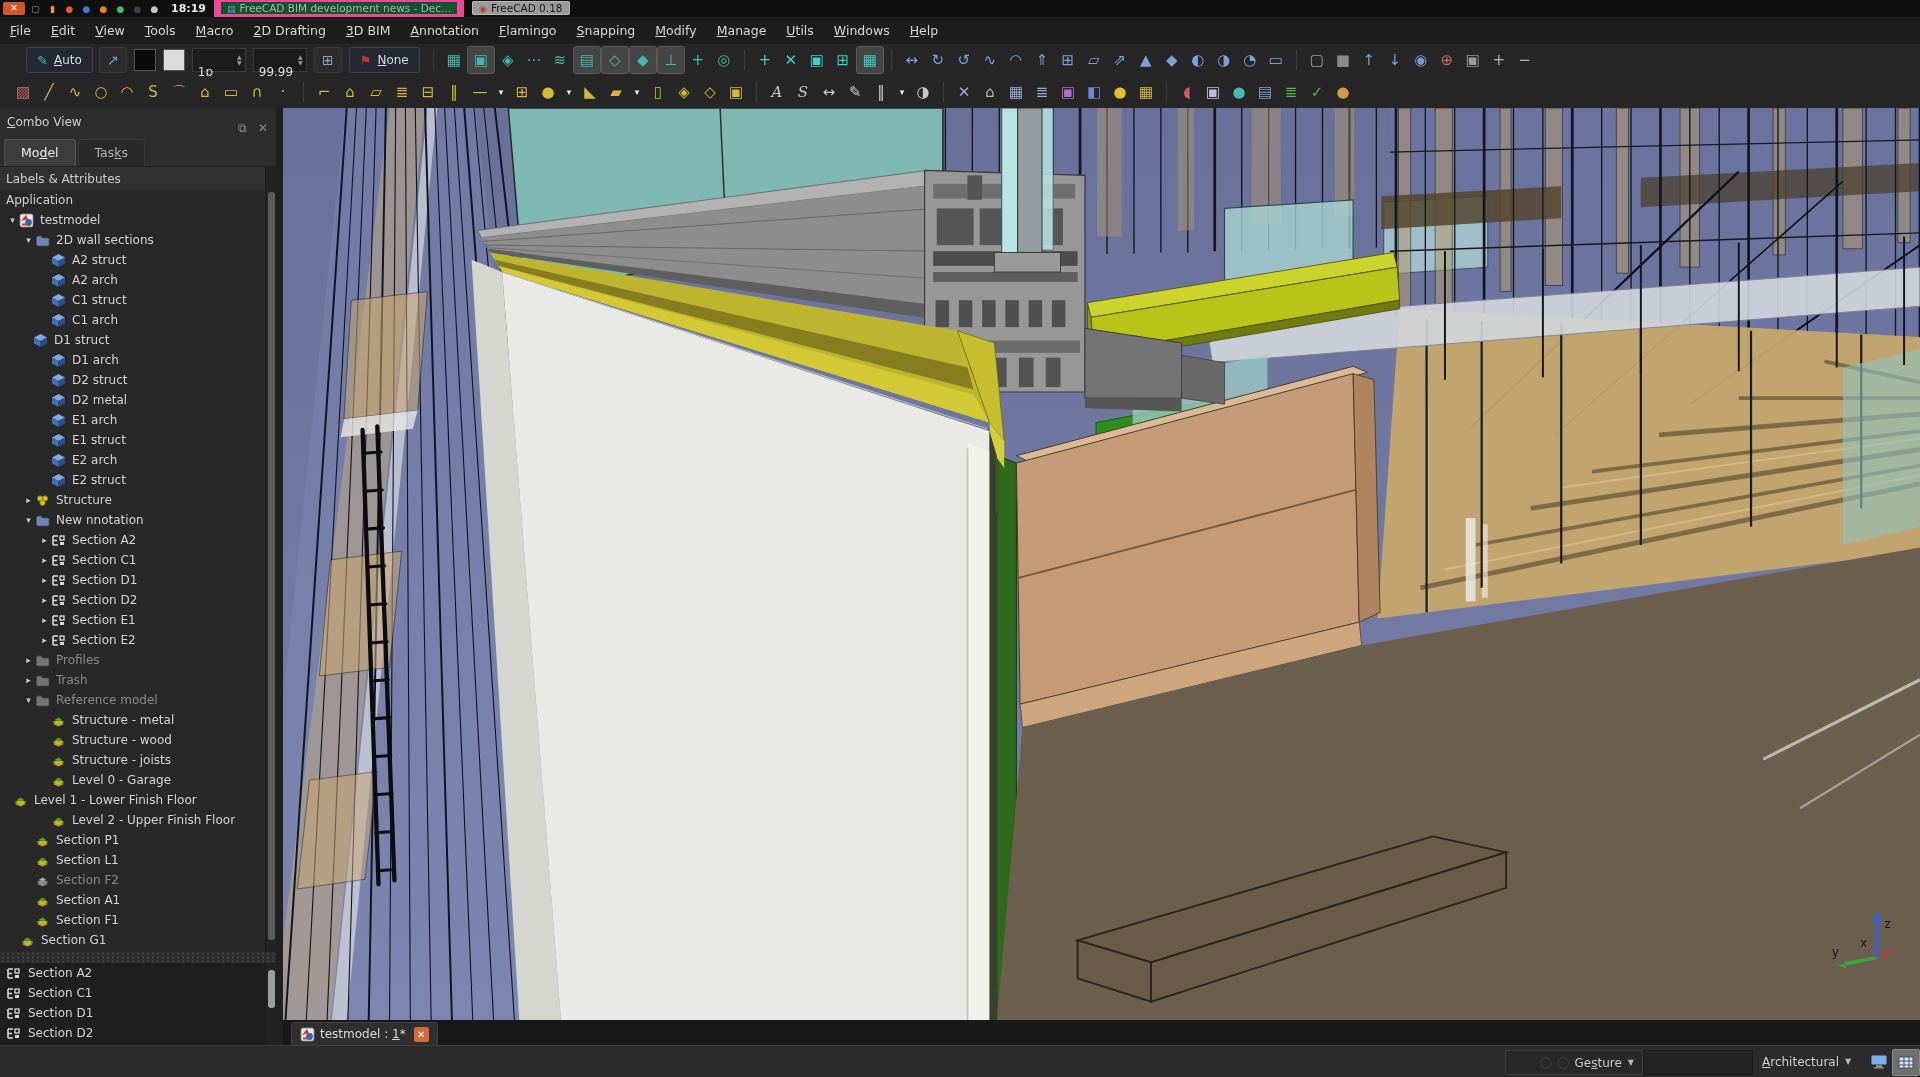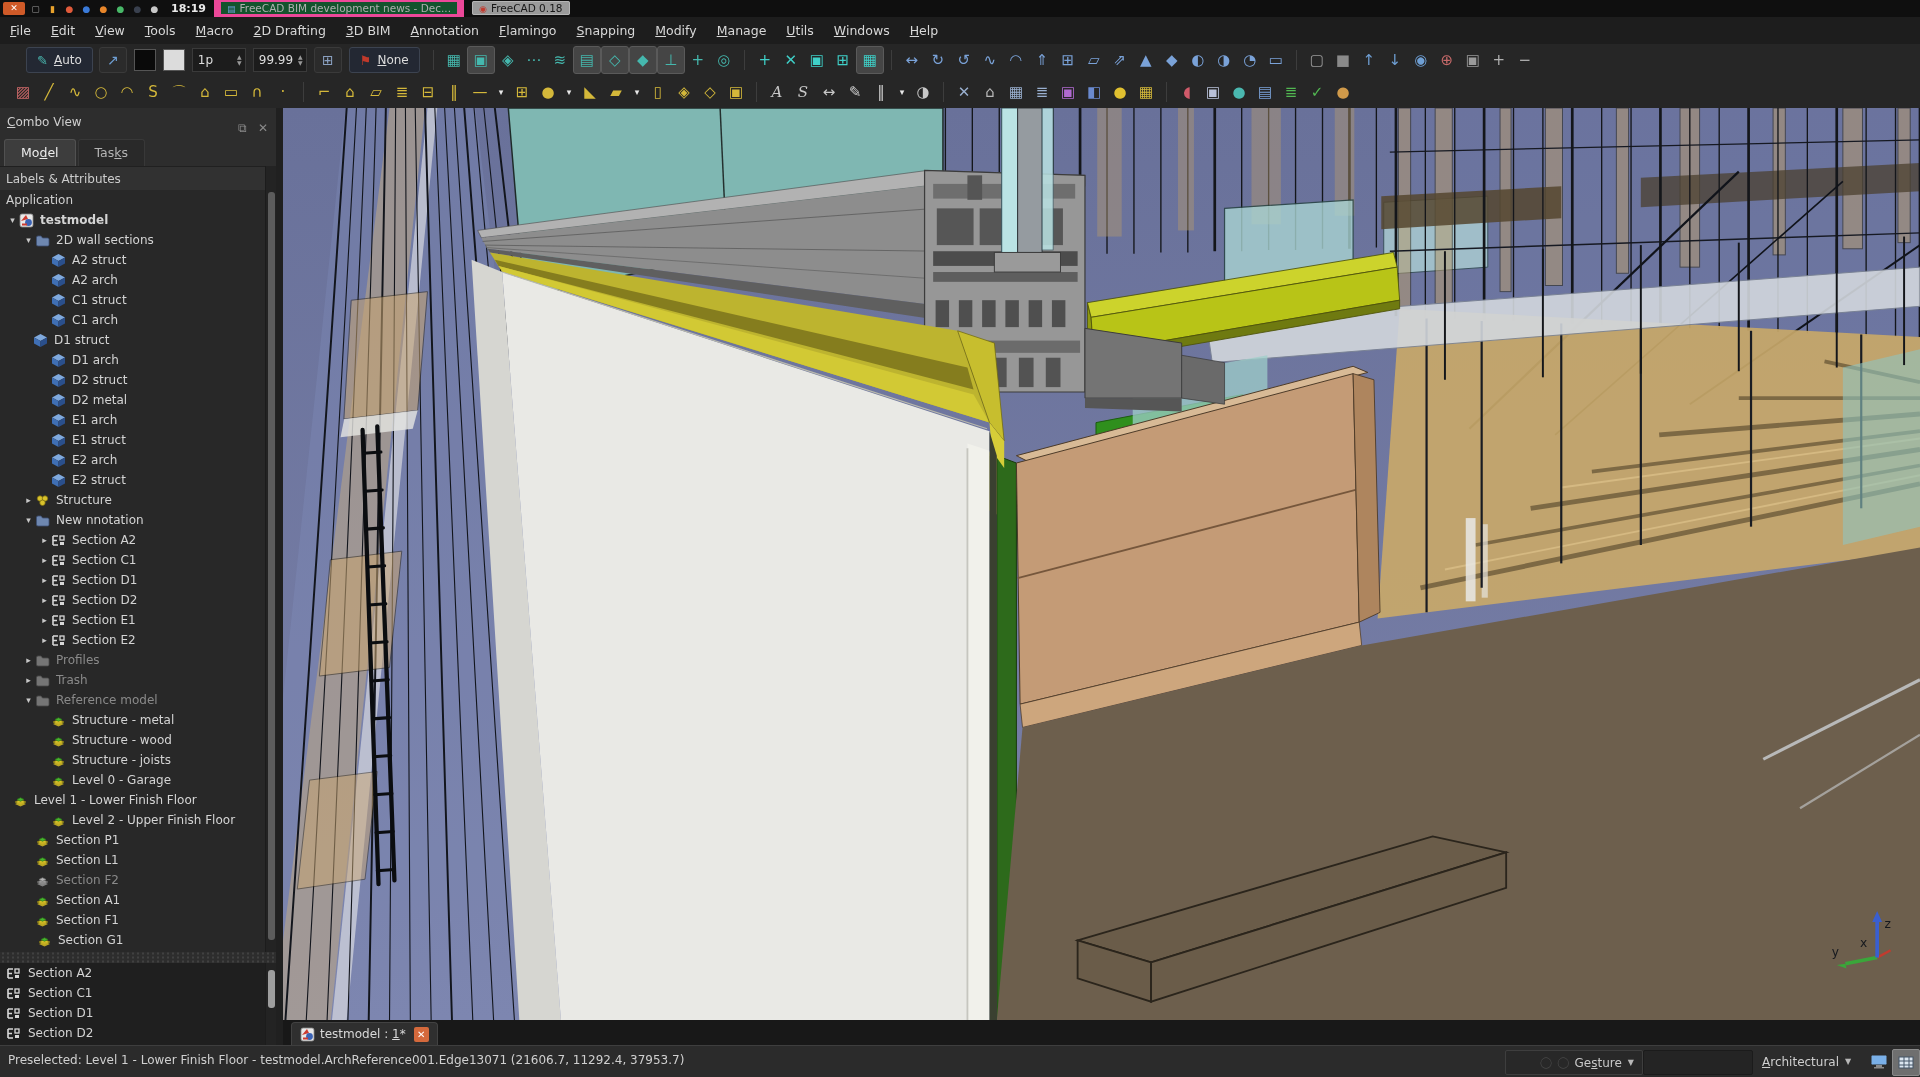--- a/index.html
+++ b/index.html
@@ -36,21 +36,21 @@
   .ticon{width:26px;height:26px;display:flex;align-items:center;justify-content:center;
          font-size:15px;flex:0 0 auto;border-radius:3px;}
   .ticon.active{background:#454545;border:1px solid #5a5a5a;}
   .ticon.small{width:16px;font-size:9px;color:#e8e8e8;}
   .tbtn{height:24px;background:#232833;border:1px solid #3c4350;border-radius:3px;display:flex;
         align-items:center;padding:0 10px;margin-right:6px;color:#dcdcdc;flex:0 0 auto;}
   .tbtn .bicon{margin-right:6px;font-size:13px;}
   .swatch{width:20px;height:20px;border:1px solid #555;margin-right:7px;flex:0 0 auto;}
   .spin{width:52px;height:22px;background:#1c1c1c;border:1px solid #3a3a3a;display:flex;
         margin-right:7px;flex:0 0 auto;}
-  .spin .sval{flex:1;line-height:22px;padding-left:5px;color:#ddd;font-size:12px;}
+  .spin .sval{flex:1;line-height:22px;padding-left:5px;color:#ddd;font-size:12px;margin-top:12px;}
   .spin .sarrows{width:11px;display:flex;flex-direction:column;justify-content:center;color:#999;}
   .spin .sarrows div{font-size:6px;line-height:6px;text-align:center;}
   .iconbtn{width:26px;height:24px;background:#2b2b2b;border:1px solid #3a3a3a;border-radius:3px;
            display:flex;align-items:center;justify-content:center;margin-right:7px;font-size:14px;flex:0 0 auto;}
   .serif{font-family:"DejaVu Serif",serif;font-style:italic;}
 
   
   #panel{left:0;top:108px;width:276px;height:937px;background:#2d2d2d;}
   #panel-edge{left:276px;top:108px;width:7px;height:937px;background:#202020;}
   #cv-title{left:0;top:0;width:276px;height:28px;line-height:28px;padding-left:7px;color:#cfcfcf;}
@@ -61,21 +61,21 @@
   .cvtab.inactive{background:#292929;color:#b5b5b5;border:1px solid #383838;border-bottom:none;}
   #cv-header{left:0;top:58px;width:265px;height:24px;line-height:24px;background:#313131;
              border:1px solid #202020;border-left:none;padding-left:6px;color:#cccccc;}
   #cv-app{left:0;top:82px;width:265px;height:20px;line-height:20px;padding-left:6px;color:#d0d0d0;background:#282828;}
   #tree{left:0;top:102px;width:265px;height:742px;background:#282828;overflow:hidden;}
   .trow{height:20px;display:flex;align-items:center;white-space:nowrap;}
   .trow .arrow{width:13px;font-size:9px;color:#c8c8c8;text-align:center;flex:0 0 auto;}
   .trow .ticn{width:16px;height:15px;margin-right:5px;flex:0 0 auto;}
   .trow .tlabel{font-size:12px;color:#d4d4d4;}
   .trow.grey .tlabel{color:#8a8a8a;}
-  .trow.bold .tlabel{font-weight:bold;}
+  .trow.bold .tlabel{font-weight:normal;}
   .vscroll{position:absolute;width:11px;background:#232323;border-left:1px solid #1c1c1c;}
   .vthumb{position:absolute;left:2px;width:7px;border-radius:3px;background:#5c5c5c;}
   #splitter{left:0;top:844px;width:276px;height:11px;background:#2d2d2d;
             background-image:radial-gradient(#555 1px, transparent 1px);background-size:5px 4px;
             background-position:center;}
   #botlist{left:0;top:855px;width:265px;height:82px;background:#1f1f1f;overflow:hidden;}
   .brow{height:20px;display:flex;align-items:center;padding-left:6px;}
   .brow .ticn{width:16px;height:15px;margin-right:6px;}
 
   
@@ -579,21 +579,21 @@
       </div>
       <div class="trow" style="padding-left:22px">
         <span class="arrow"></span>
         <span class="ticn"><svg width="15" height="15" viewBox="0 0 15 15">
             <polygon points="2,9 7.5,6.5 13,9 7.5,11.5" fill="#d8c22a" stroke="#8a7c12" stroke-width="0.7"></polygon>
             <polygon points="2,11 7.5,8.5 13,11 7.5,13.5" fill="#c9b322" opacity="0.9"></polygon>
             <polygon points="4,6.5 7.5,4.8 11,6.5 7.5,8.2" fill="#49b52e" stroke="#2c7a18" stroke-width="0.7"></polygon>
           </svg></span>
         <span class="tlabel">Section F1</span>
       </div>
-      <div class="trow" style="padding-left:24px">
+      <div class="trow" style="padding-left:7px">
         <span class="arrow"></span>
         <span class="ticn"><svg width="15" height="15" viewBox="0 0 15 15">
             <polygon points="2,9 7.5,6.5 13,9 7.5,11.5" fill="#d8c22a" stroke="#8a7c12" stroke-width="0.7"></polygon>
             <polygon points="2,11 7.5,8.5 13,11 7.5,13.5" fill="#c9b322" opacity="0.9"></polygon>
             <polygon points="4,6.5 7.5,4.8 11,6.5 7.5,8.2" fill="#49b52e" stroke="#2c7a18" stroke-width="0.7"></polygon>
           </svg></span>
         <span class="tlabel">Section G1</span>
       </div>
     </div>
   <div class="abs vscroll" style="left:265px;top:58px;height:786px;">
@@ -922,21 +922,20 @@
           <path d="M2 8 L7 2 L9 6 Z" fill="#cc3b30"></path>
           <circle cx="9.5" cy="9.5" r="3.4" fill="#3b63b5"></circle>
           <rect x="3" y="10.5" width="5" height="2" fill="#cc3b30"></rect>
         </svg></span>
     <span class="dtlabel">testmodel : <u>1</u>*</span>
     <span class="dtclose">✕</span>
   </div>
 </div>
 
 <div class="abs" id="statusbar">
-  <span id="status-msg">Preselected: Level 1 - Lower Finish Floor - testmodel.ArchReference001.Edge13071 (21606.7, 11292.4, 37953.7)</span>
   <div id="gesture-box">
     <span class="fade">◯</span>
     <span class="fade">◯</span>
     <span>Ge<u>s</u>ture</span>
     <span class="drop-arrow">▼</span>
   </div>
   <div id="sunken-field"></div>
   <div id="render-mode">
     <span><u>A</u>rchitectural</span>
     <span class="drop-arrow">▼</span>

